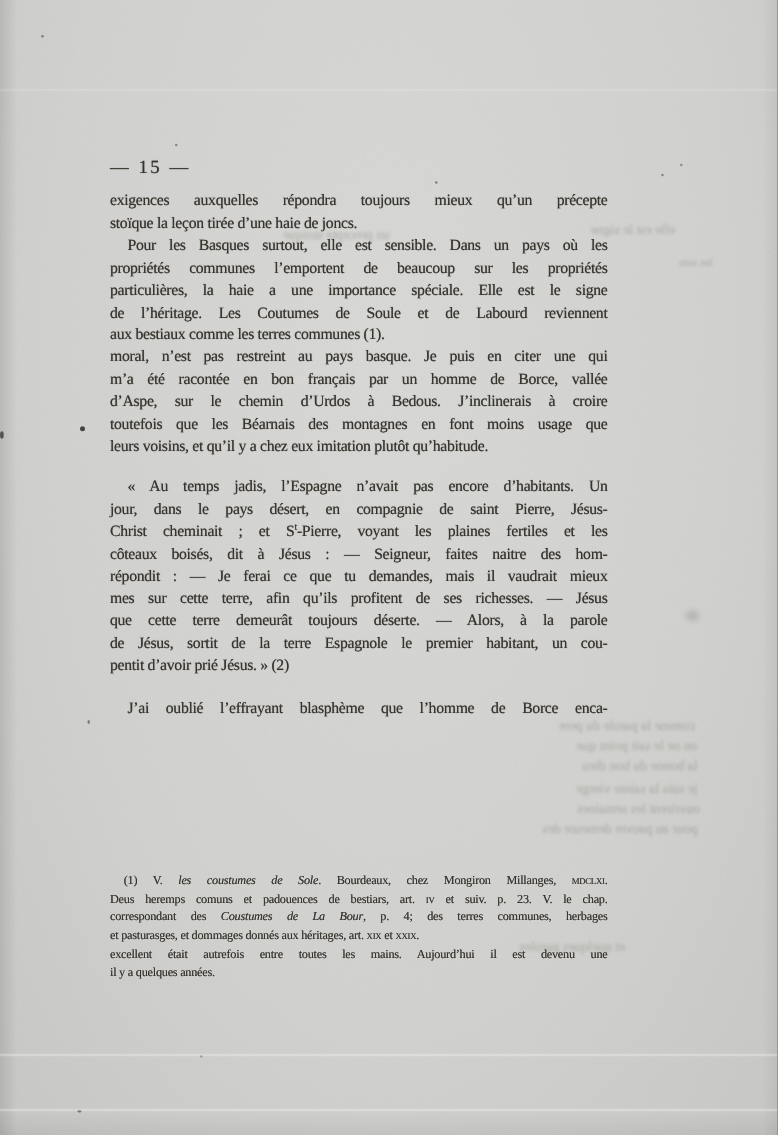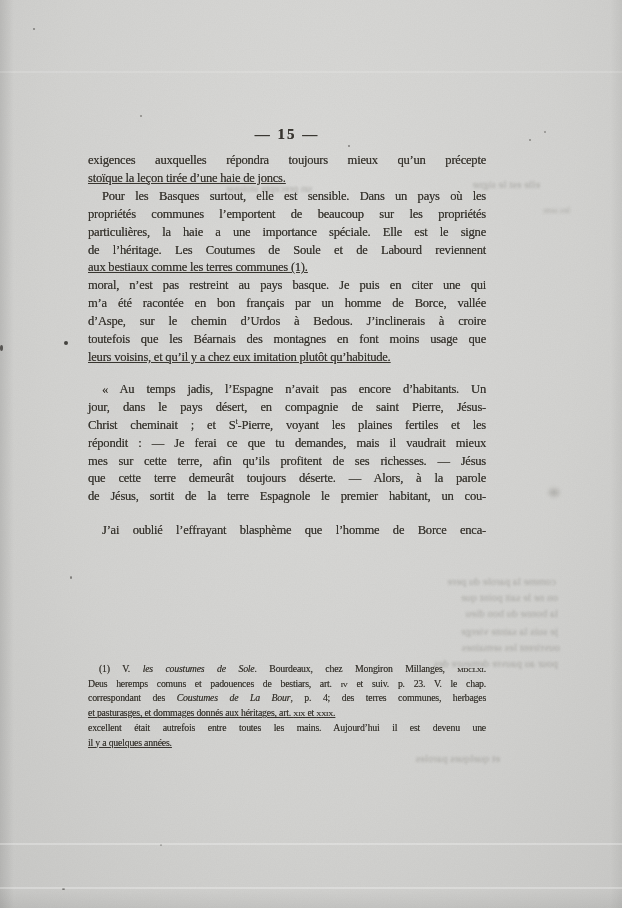--- a/index.html
+++ b/index.html
@@ -11,40 +11,40 @@
       linear-gradient(0deg, rgba(0,0,0,0.06), rgba(0,0,0,0) 18px),
       radial-gradient(ellipse at 50% 30%, var(--paper-light) 0%, var(--paper) 60%, var(--paper-dark) 100%);
     overflow:hidden;
     font-family:"Liberation Serif", "DejaVu Serif", serif;
     color:var(--ink);
   }
   .noise { position:absolute; inset:0; width:100%; height:100%; pointer-events:none; }
 
   .page-number {
     position:absolute; left:88px; top:126px; width:398px;
-    text-align:center; font-size:15px; letter-spacing:2px;
-    color:var(--ink); text-shadow:0 0 0.6px rgba(50,48,42,0.8);font-weight:bold;
+    text-align:left; font-size:15px; letter-spacing:2px;
+    color:var(--ink); text-shadow:0 0 0.6px rgba(50,48,42,0.8);
   }
 
   .body-text { position:absolute; left:88px; top:152px; width:398px;
     font-size:12.6px; letter-spacing:-0.25px; line-height:17.9px;
     text-shadow:0 0 0.6px rgba(55,52,45,0.75); }
   .body-text p { margin:0; }
   .body-text p.quote { margin-top:14px; }
   .body-text p.last-para { margin-top:16px; }
 
   .line { text-align:justify; text-align-last:justify; }
-  .line.end { text-align-last:left;text-decoration:underline; }
+  .line.end { text-align-last:left; }
   .line.indent { text-indent:14px; }
 
   .footnotes { position:absolute; left:88px; top:662px; width:398px;
     font-size:9.8px; letter-spacing:-0.2px; line-height:14.7px;
     text-shadow:0 0 0.5px rgba(55,52,45,0.7); }
   .footnotes p { margin:0; }
-  .footnotes .line.indent { text-indent:11px; }
+  .footnotes .line.indent { text-indent:11px;margin-top:36px; }
 
   .it { font-style:italic; }
   .sc { font-variant:small-caps; }
   sup { font-size:0.65em; line-height:0; }
 
   .ghost {
     position:absolute; height:13px; overflow:hidden; white-space:nowrap;
     font-size:11px; color:var(--ghost); filter:blur(1.2px);
     transform:scaleX(-1); pointer-events:none;
   }
@@ -103,24 +103,26 @@
       <div class="line">m’a été racontée en bon français par un homme de Borce, vallée</div>
       <div class="line">d’Aspe, sur le chemin d’Urdos à Bedous. J’inclinerais à croire</div>
       <div class="line">toutefois que les Béarnais des montagnes en font moins usage que</div>
       <div class="line end">leurs voisins, et qu’il y a chez eux imitation plutôt qu’habitude.</div>
     <p></p>
     <p class="quote">
       </p>
       <div class="line indent">« Au temps jadis, l’Espagne n’avait pas encore d’habitants. Un</div>
       <div class="line">jour, dans le pays désert, en compagnie de saint Pierre, Jésus-</div>
       <div class="line"><span>Christ cheminait ; et S</span><sup>t</sup><span>-Pierre, voyant les plaines fertiles et les</span></div>
+      <div class="line">côteaux boisés, dit à Jésus : — Seigneur, faites naitre des hom-</div>
       <div class="line">répondit : — Je ferai ce que tu demandes, mais il vaudrait mieux</div>
       <div class="line">mes sur cette terre, afin qu’ils profitent de ses richesses. — Jésus</div>
       <div class="line">que cette terre demeurât toujours déserte. — Alors, à la parole</div>
       <div class="line">de Jésus, sortit de la terre Espagnole le premier habitant, un cou-</div>
+      <div class="line end">pentit d’avoir prié Jésus. » (2)</div>
     <p></p>
     <p class="last-para">
       </p>
       <div class="line indent">J’ai oublié l’effrayant blasphème que l’homme de Borce enca-</div>
     <p></p>
   </div>
 
   <div class="footnotes">
     <p>
       </p>

